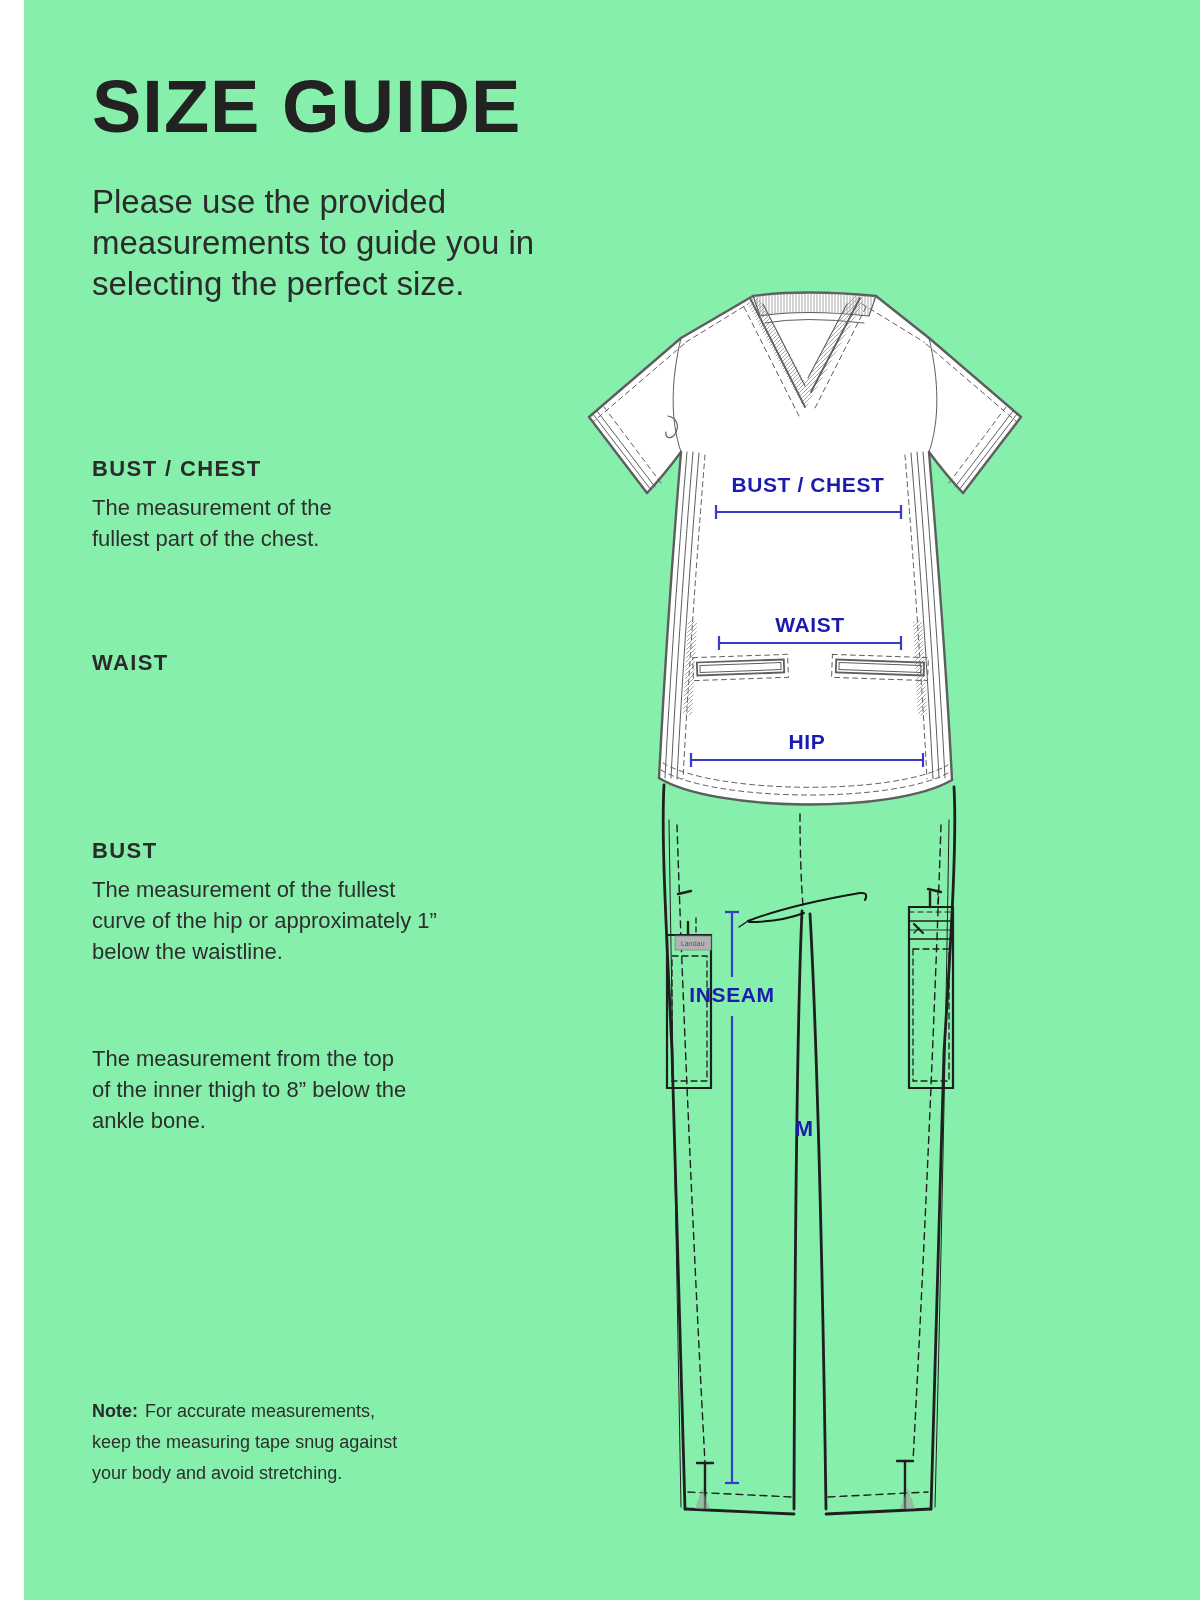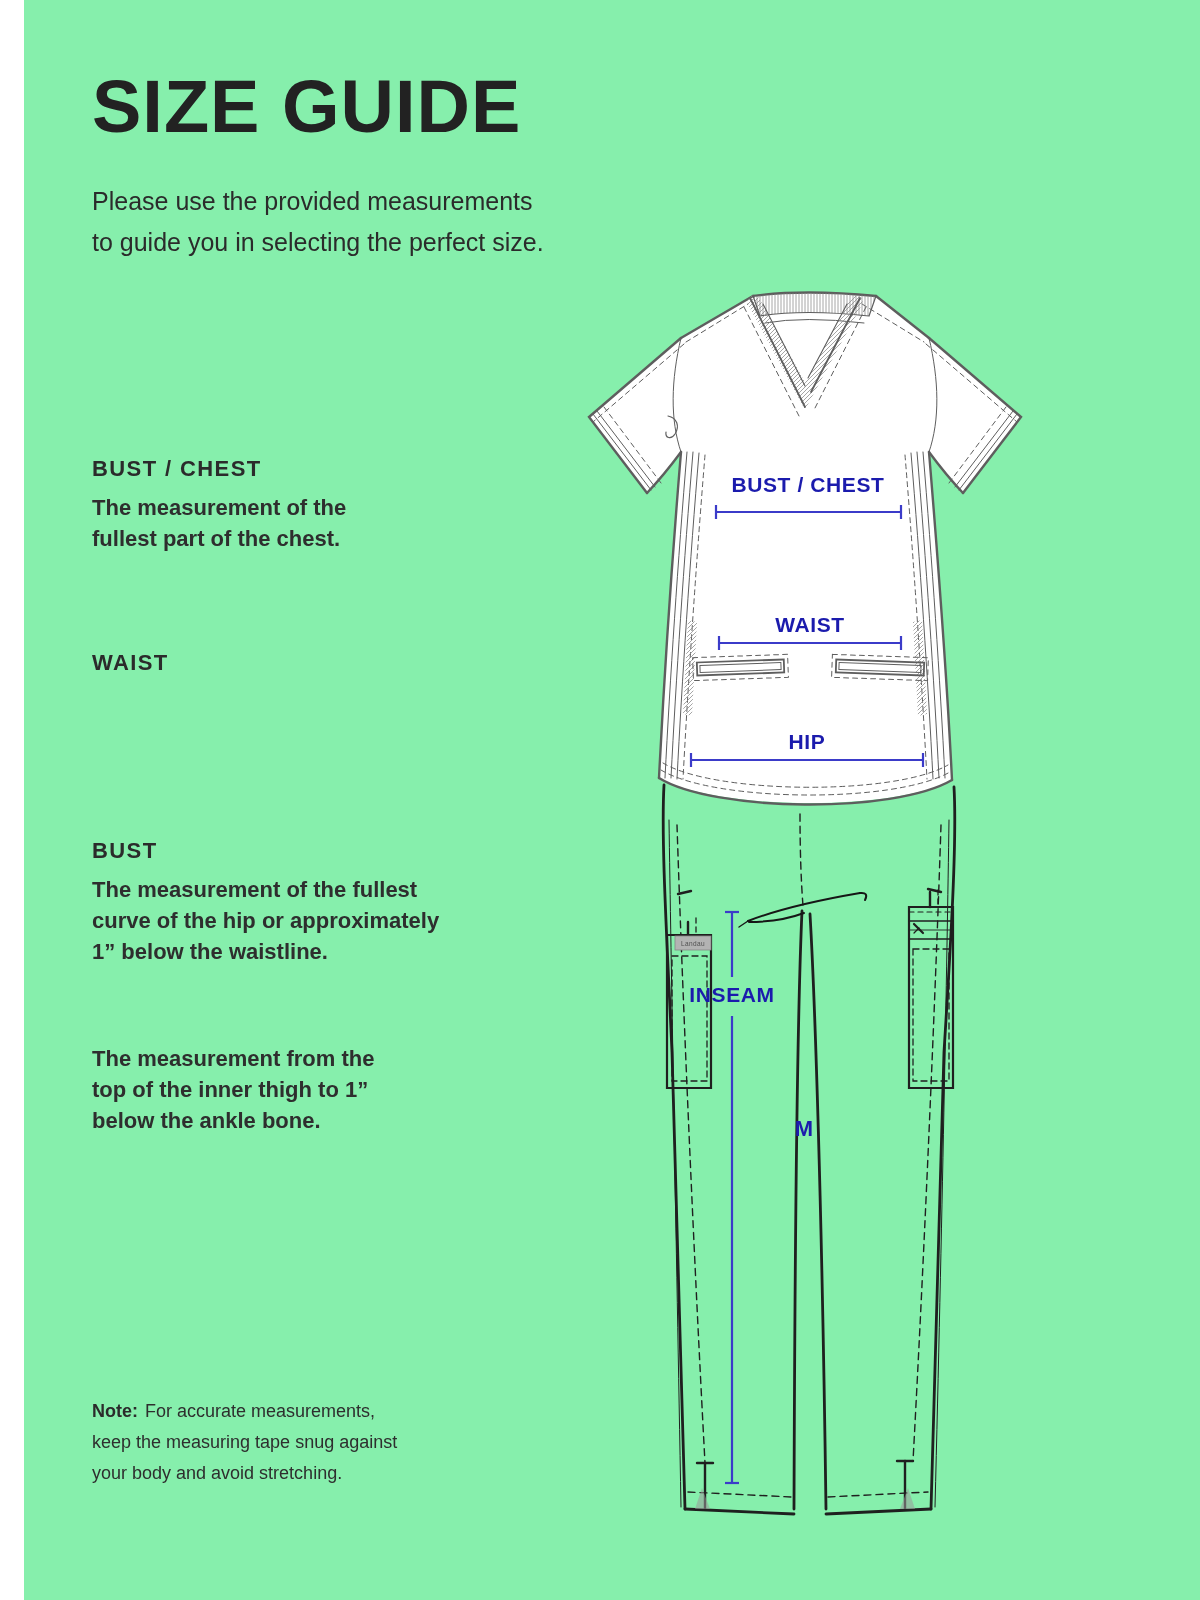--- a/index.html
+++ b/index.html
@@ -1,23 +1,23 @@
 <!DOCTYPE html>
 <html><head>
 <meta charset="utf-8">
 <style>
   html,body{margin:0;padding:0;background:#ffffff;}
   .page{position:relative;width:1200px;height:1600px;background:#86efac;overflow:hidden;
         font-family:"Liberation Sans",sans-serif;color:#2b2b2b;margin-left:24px;}
   .abs{position:absolute;}
   h1.title{margin:0;font-size:74px;font-weight:bold;letter-spacing:1px;color:#222;line-height:1;}
-  p.intro{margin:0;font-size:25px;line-height:41px;color:#2b2b2b;}
+  p.intro{margin:0;font-size:33px;line-height:41px;color:#2b2b2b;}
   .sec h3{margin:0 0 10px 0;font-size:22px;line-height:26px;font-weight:bold;
           letter-spacing:1.4px;color:#2b2b2b;}
-  .sec p{margin:0;font-size:22px;line-height:31px;color:#2e2e2e;font-weight:bold;}
+  .sec p{margin:0;font-size:22px;line-height:31px;color:#2e2e2e;}
   .note p{margin:0;font-size:18px;line-height:31px;color:#2e2e2e;}
   .note b{font-weight:bold;margin-right:7px;color:#2b2b2b;}
   
   .diagram-svg{position:absolute;left:540px;top:280px;width:480px;height:1245px;}
   .measure-label{font-family:"Liberation Sans",sans-serif;font-weight:bold;font-size:21px;
                  letter-spacing:.6px;}
   .size-m{font-family:"Liberation Sans",sans-serif;font-weight:bold;font-size:22px;}
   .tag-text{font-family:"Liberation Sans",sans-serif;font-size:6.5px;letter-spacing:.4px;}
   
   .edge{position:absolute;right:0;}
@@ -43,21 +43,21 @@
   <div class="abs sec" style="left:68px;top:650px;width:300px;">
     <h3>WAIST</h3>
   </div>
 
   <div class="abs sec" style="left:68px;top:838px;width:362px;">
     <h3>BUST</h3>
     <p>The measurement of the fullest curve of the hip or approximately 1” below the waistline.</p>
   </div>
 
   <div class="abs sec" style="left:68px;top:1043px;width:322px;">
-    <p>The measurement from the top of the inner thigh to 1” below the ankle bone.</p>
+    <p>The measurement from the top of the inner thigh to 8” below the ankle bone.</p>
   </div>
 
   <div class="abs note" style="left:68px;top:1396px;width:322px;">
     <p><b>Note:</b><span>For accurate measurements, keep the measuring tape snug against your body and avoid stretching.</span></p>
   </div>
 
   <svg class="diagram-svg" viewBox="0 0 480 1245">
     <defs>
       <pattern id="ribDiag" width="4" height="4" patternUnits="userSpaceOnUse">
         <path d="M0,4 L4,0" stroke="#8f8f8f" stroke-width="0.8" fill="none"></path>

